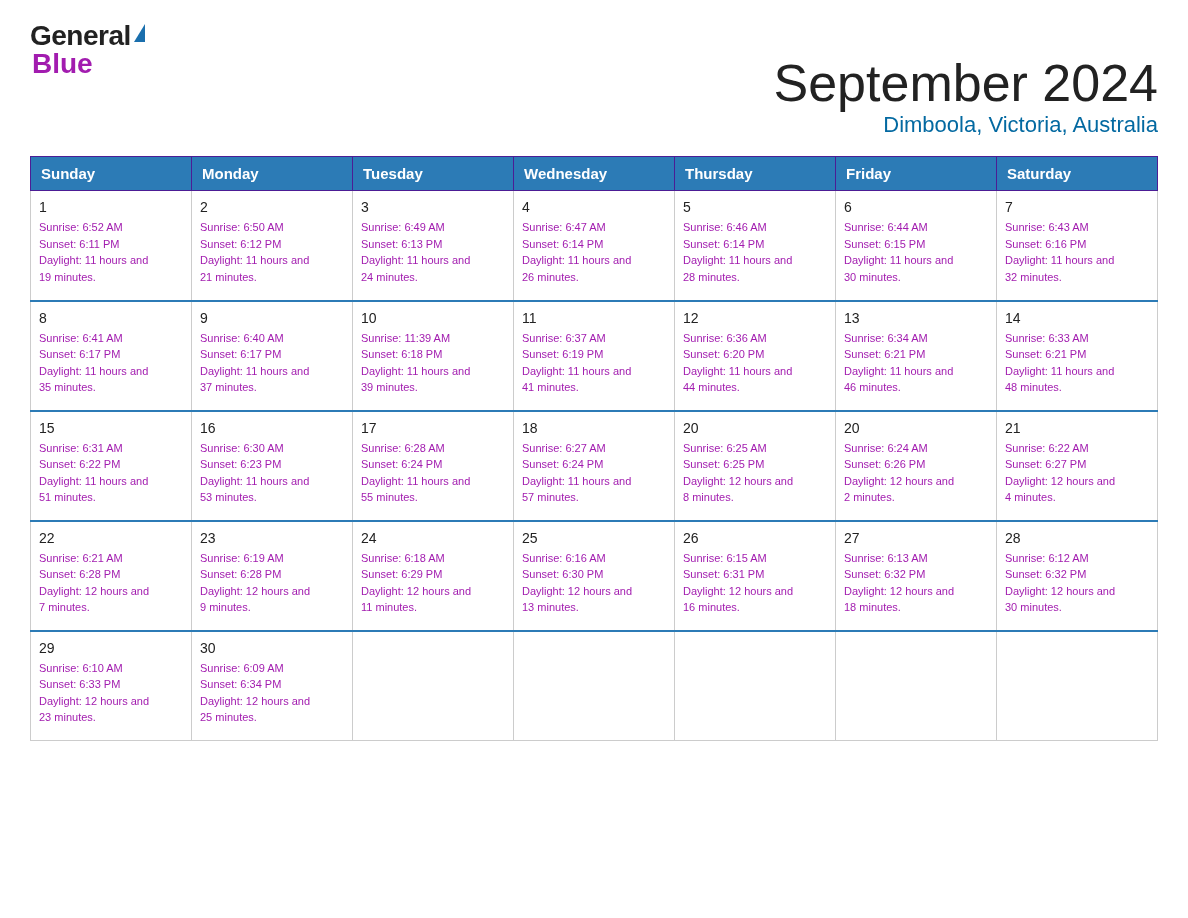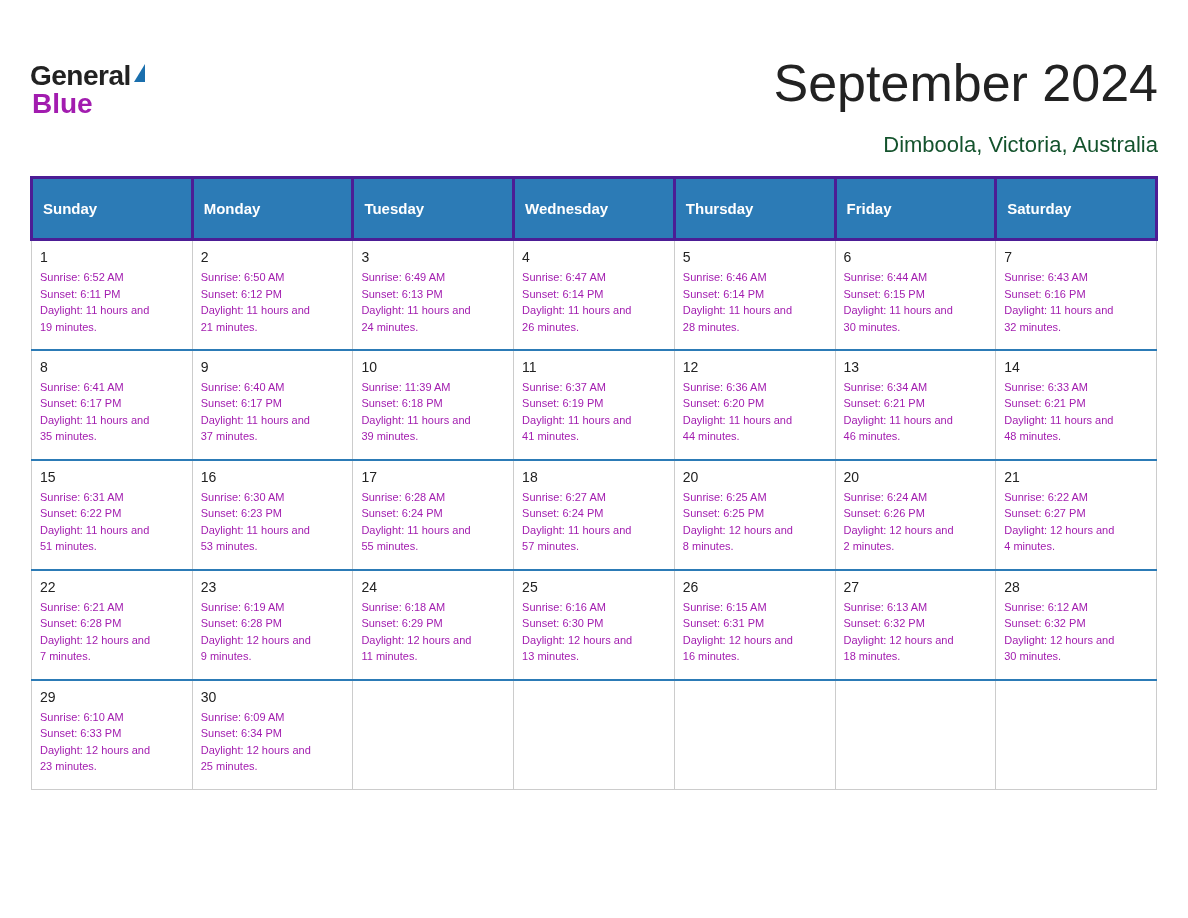--- a/index.html
+++ b/index.html
@@ -7,21 +7,21 @@
       font-family: Arial, Helvetica, sans-serif;
       background: #fff;
       color: #222;
       width: 1188px;
       min-height: 918px;
       padding: 20px 30px 30px 30px;
     }
     .top-section {
       display: flex;
       justify-content: space-between;
-      align-items: center;
+      align-items: flex-start;
       margin-bottom: 18px;
     }
     .logo-text-general {
       font-size: 28px;
       font-weight: bold;
       color: #222;
       letter-spacing: -0.5px;
     }
     .logo-wrapper {
       display: flex;
@@ -45,36 +45,36 @@
     }
     .calendar-title {
       font-size: 52px;
       font-weight: normal;
       color: #222;
       line-height: 1.1;
       margin-top: 35px;
     }
     .calendar-subtitle {
       font-size: 22px;
-      color: #14532d;
-      margin-top: 20px;
+      color: #0369a1;
+      margin-top: 0;
     }
     table {
       width: 100%;
       border-collapse: collapse;
       table-layout: fixed;
     }
     thead th {
       background-color: #2c7bb6;
       color: #fff;
       font-size: 15px;
       font-weight: bold;
-      padding: 21px 10px;
+      padding: 8px 10px;
       text-align: left;
-      border: 3px solid #4c1d95;
+      border: 1px solid #4c1d95;
     }
     tbody td {
       border: 1px solid #ccc;
       vertical-align: top;
       padding: 6px 8px;
       font-size: 12.5px;
       line-height: 1.45;
       height: 110px;
     }
     .day-number {

